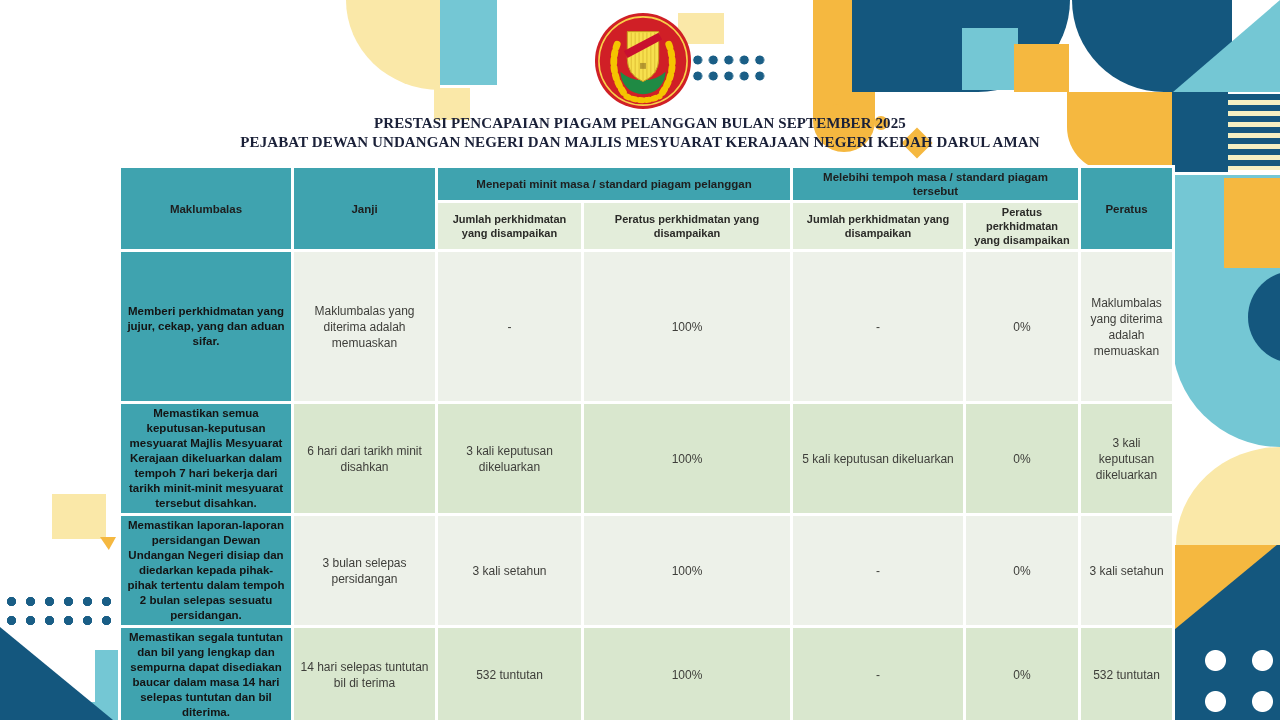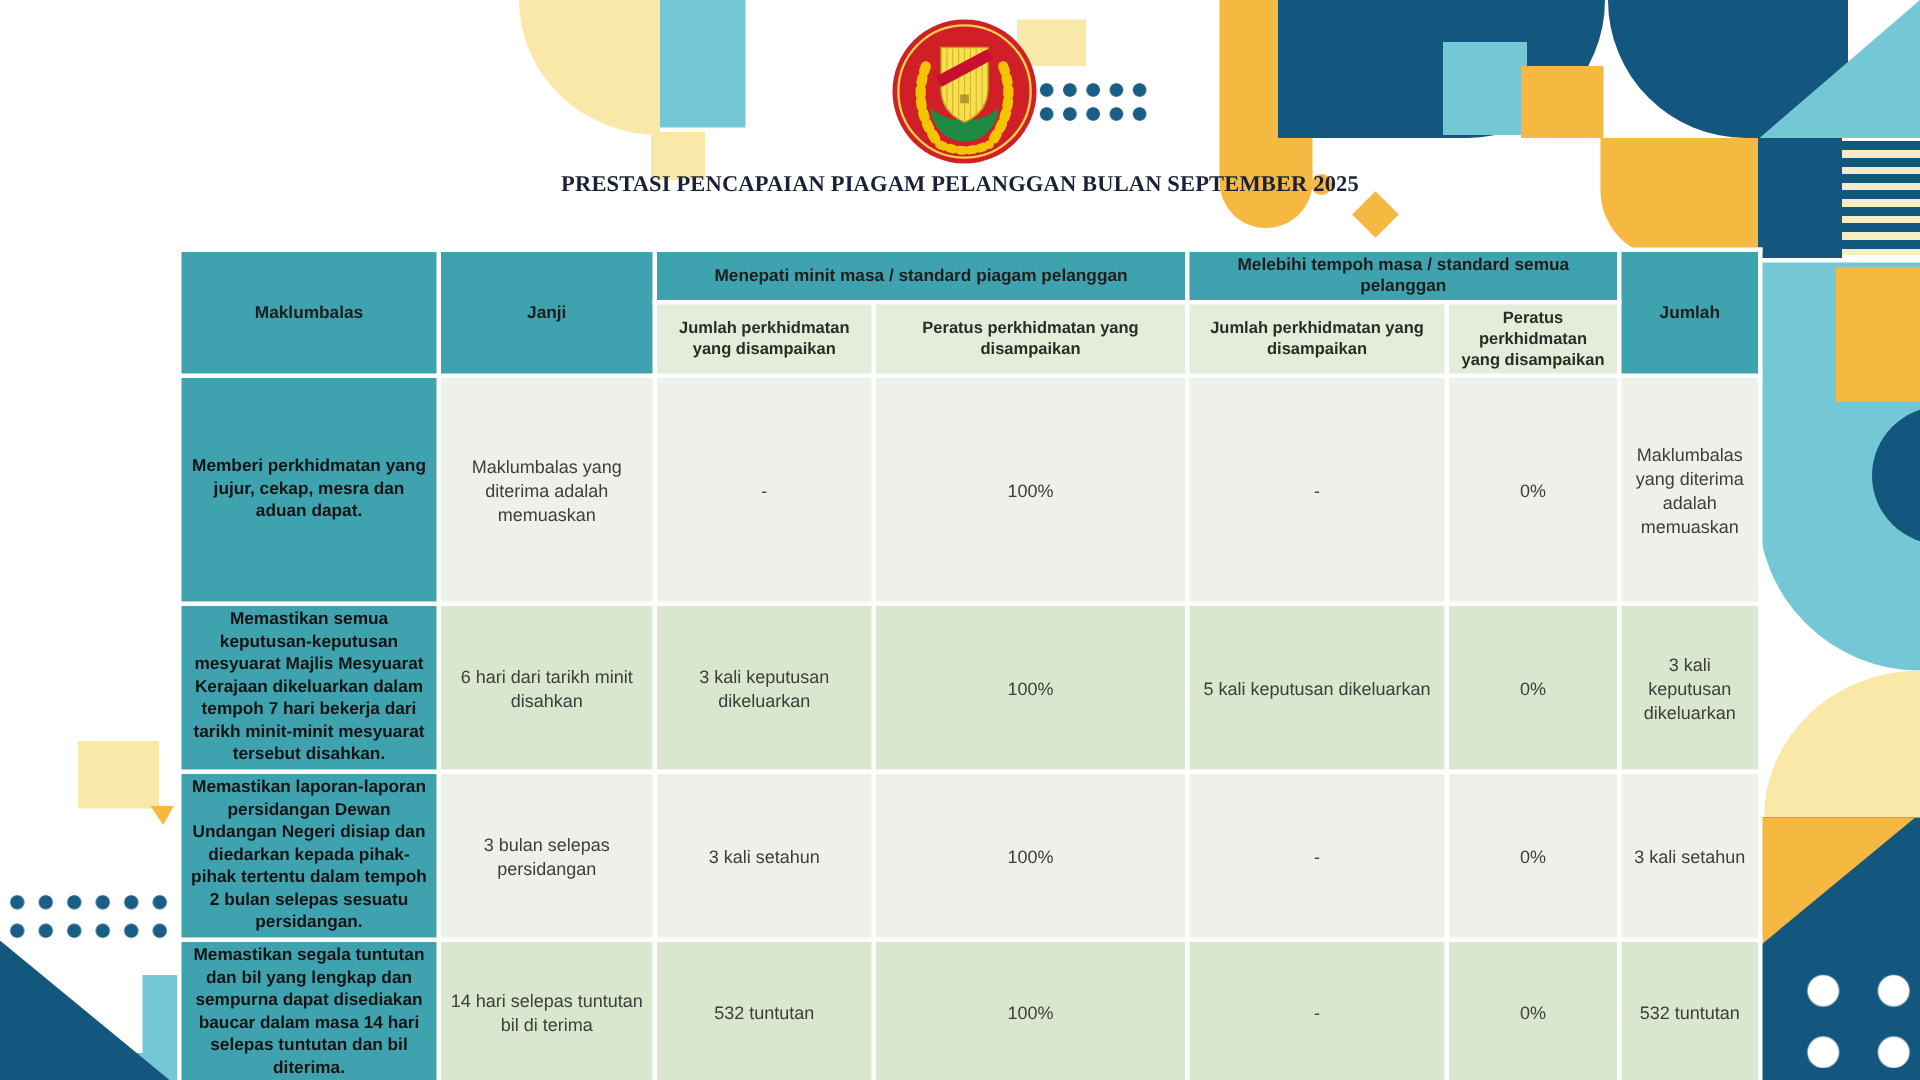--- a/index.html
+++ b/index.html
@@ -126,51 +126,52 @@
         <line x1="58" y1="21" x2="58" y2="66"></line>
       <line x1="62" y1="21" x2="62" y2="62"></line>
     </g>
     <rect x="30" y="30" width="40" height="8" fill="#C8102E" transform="rotate(-28 50 34)"></rect>
     <rect x="47" y="52" width="6" height="6" fill="#8A6D1F" opacity="0.6"></rect>
   </svg>
 </div>
 
 <div id="title" class="abs">
   <div>PRESTASI PENCAPAIAN PIAGAM PELANGGAN BULAN SEPTEMBER 2025</div>
+  <div>PEJABAT DEWAN UNDANGAN NEGERI DAN MAJLIS MESYUARAT KERAJAAN NEGERI KEDAH DARUL AMAN</div>
 </div>
 
 <div id="tableWrap" class="abs">
   <table>
     <colgroup>
       <col style="width:173px">
         <col style="width:144px">
         <col style="width:146px">
       <col style="width:209px">
         <col style="width:173px">
         <col style="width:115px">
       <col style="width:94px">
     </colgroup>
     <thead>
       <tr style="height:35px">
         <th class="hdr" rowspan="2">Maklumbalas</th>
         <th class="hdr" rowspan="2">Janji</th>
         <th class="hdr" colspan="2">Menepati minit masa / standard piagam pelanggan</th>
-        <th class="hdr" colspan="2">Melebihi tempoh masa / standard semua pelanggan</th>
-        <th class="hdr" rowspan="2">Jumlah</th>
+        <th class="hdr" colspan="2">Melebihi tempoh masa / standard piagam tersebut</th>
+        <th class="hdr" rowspan="2">Peratus</th>
       </tr>
       <tr style="height:48px">
         <th class="subhdr">Jumlah perkhidmatan yang disampaikan</th>
         <th class="subhdr">Peratus perkhidmatan yang disampaikan</th>
         <th class="subhdr">Jumlah perkhidmatan yang disampaikan</th>
         <th class="subhdr">Peratus perkhidmatan yang disampaikan</th>
       </tr>
     </thead>
     <tbody>
       <tr class="rowA" style="height:152px">
-        <th class="svc">Memberi perkhidmatan yang jujur, cekap, mesra dan aduan dapat.</th>
+        <th class="svc">Memberi perkhidmatan yang jujur, cekap, yang dan aduan sifar.</th>
         <td>Maklumbalas yang diterima adalah memuaskan</td>
         <td>-</td>
         <td>100%</td>
         <td>-</td>
         <td>0%</td>
         <td>Maklumbalas yang diterima adalah memuaskan</td>
       </tr>
       <tr class="rowB" style="height:108px">
         <th class="svc">Memastikan semua keputusan-keputusan mesyuarat Majlis Mesyuarat Kerajaan dikeluarkan dalam tempoh 7 hari bekerja dari tarikh minit-minit mesyuarat tersebut disahkan.</th>
         <td>6 hari dari tarikh minit disahkan</td>

